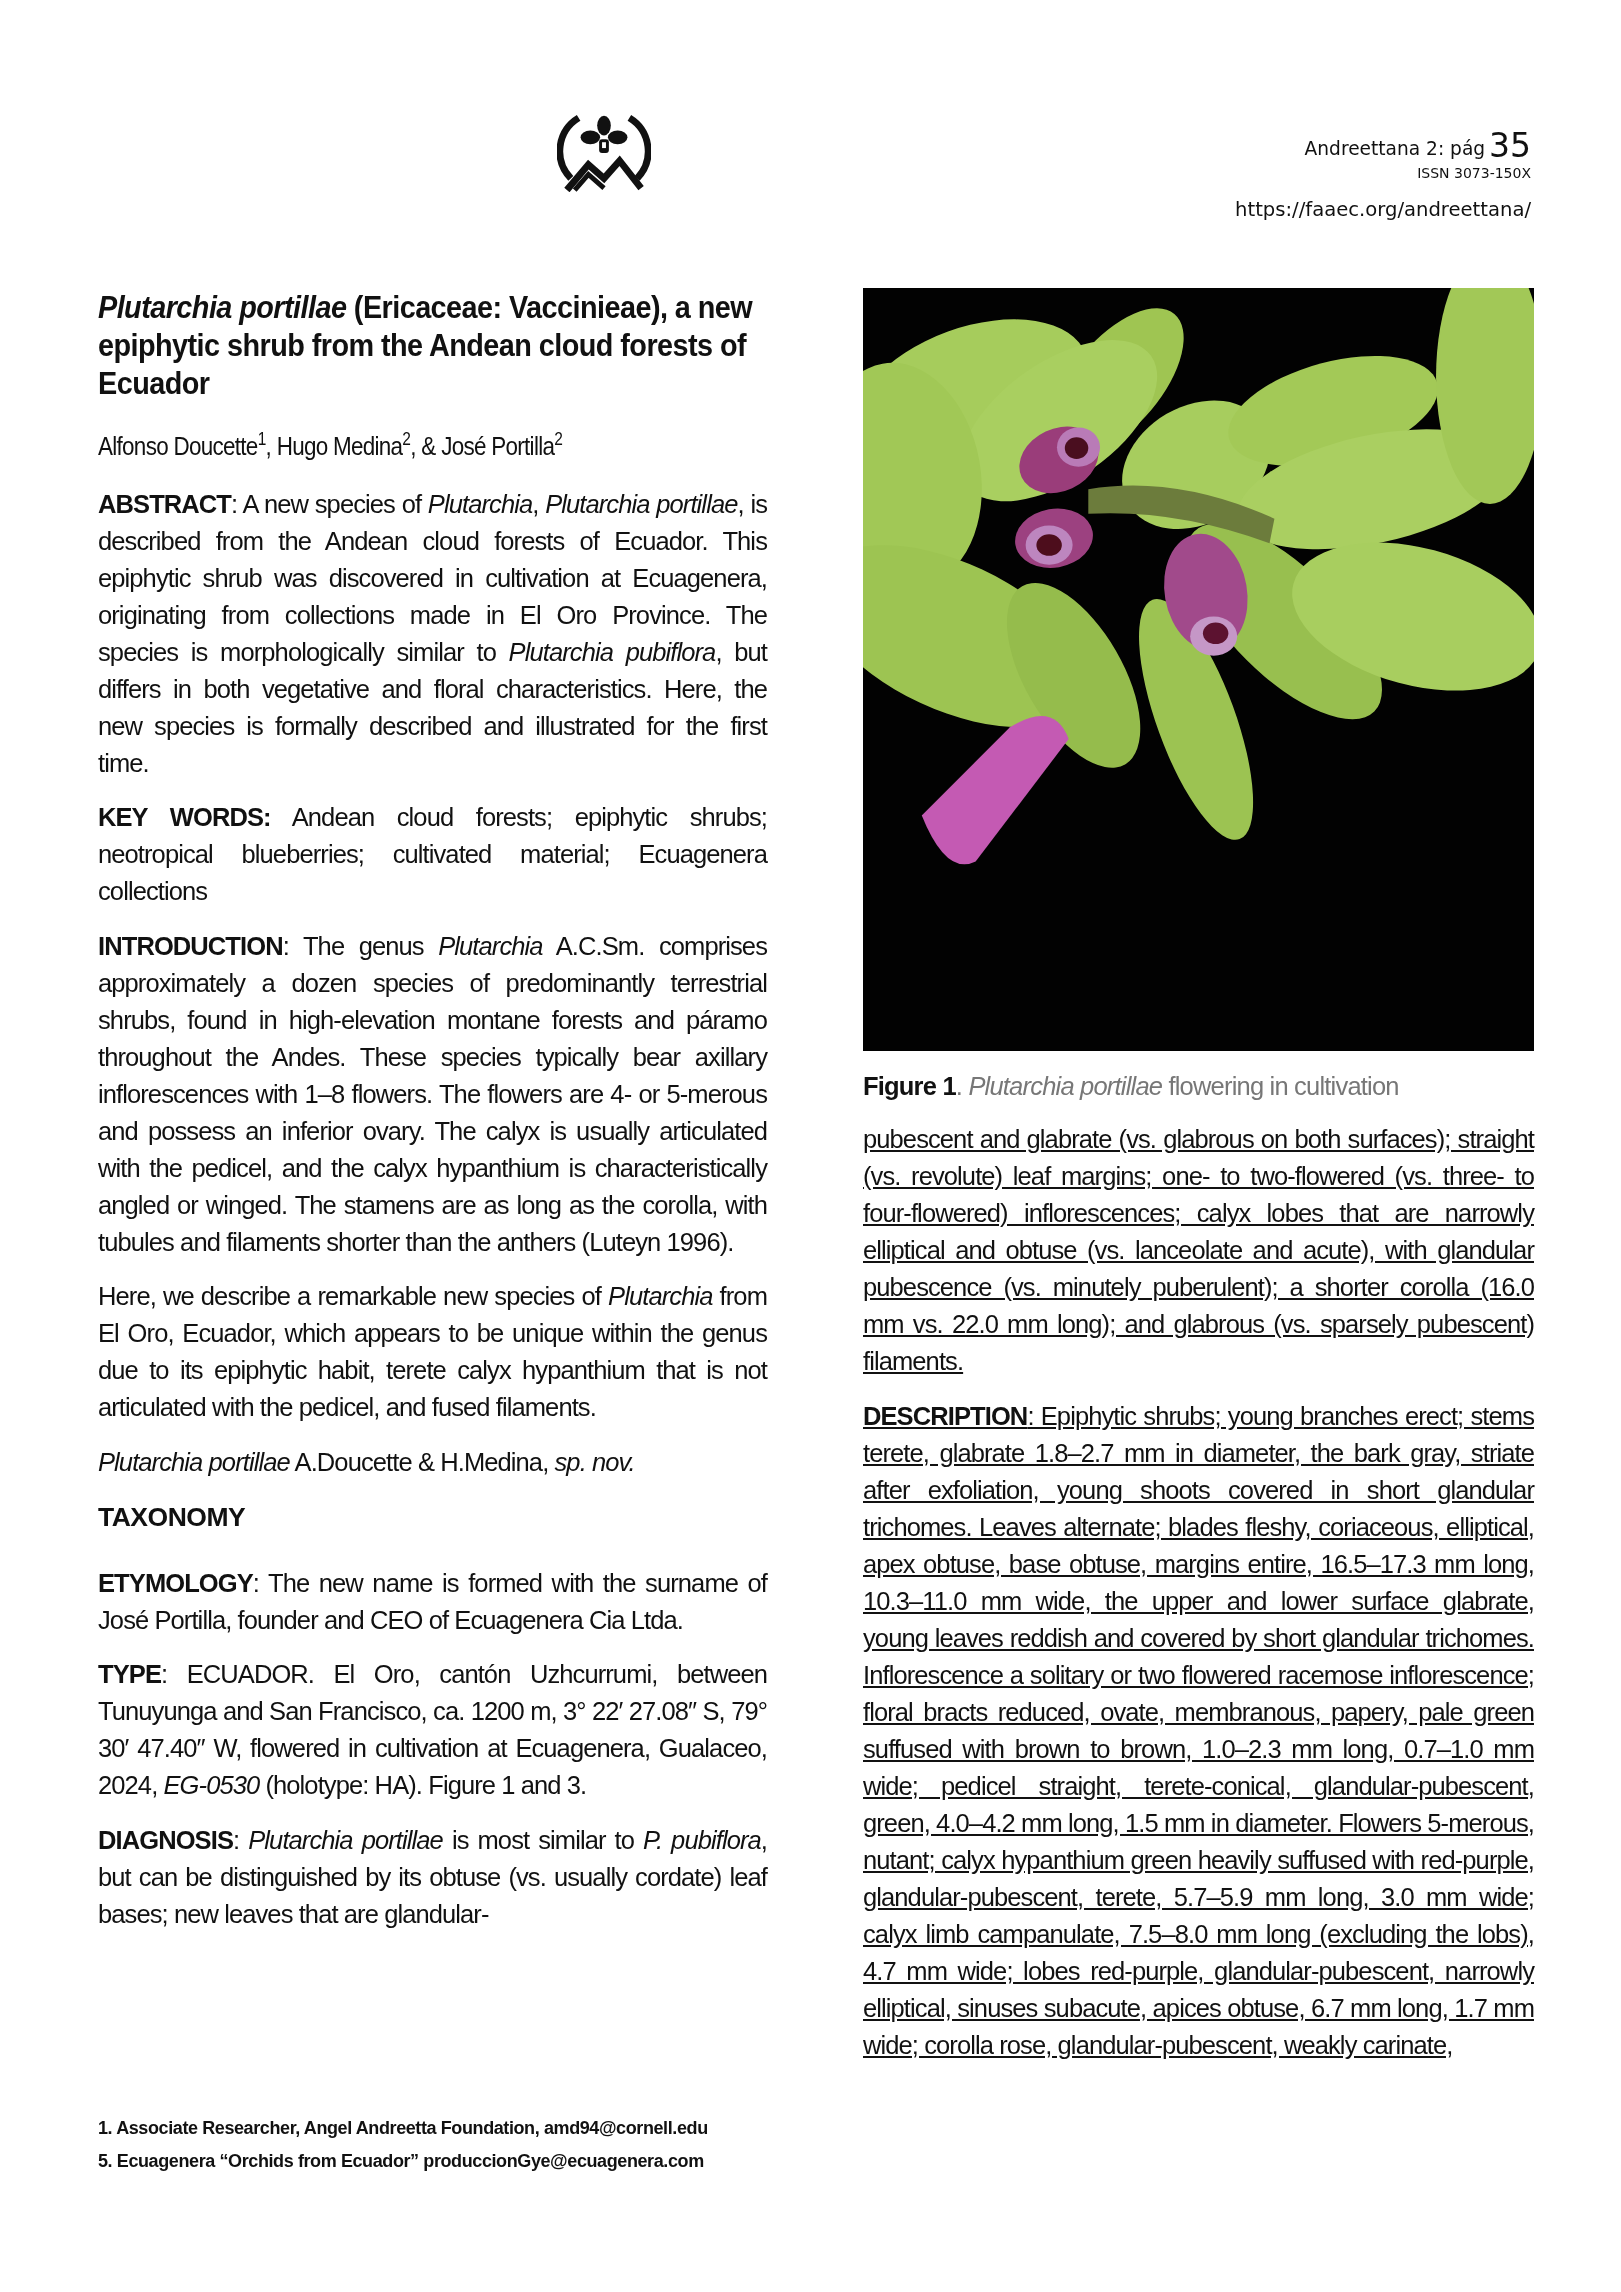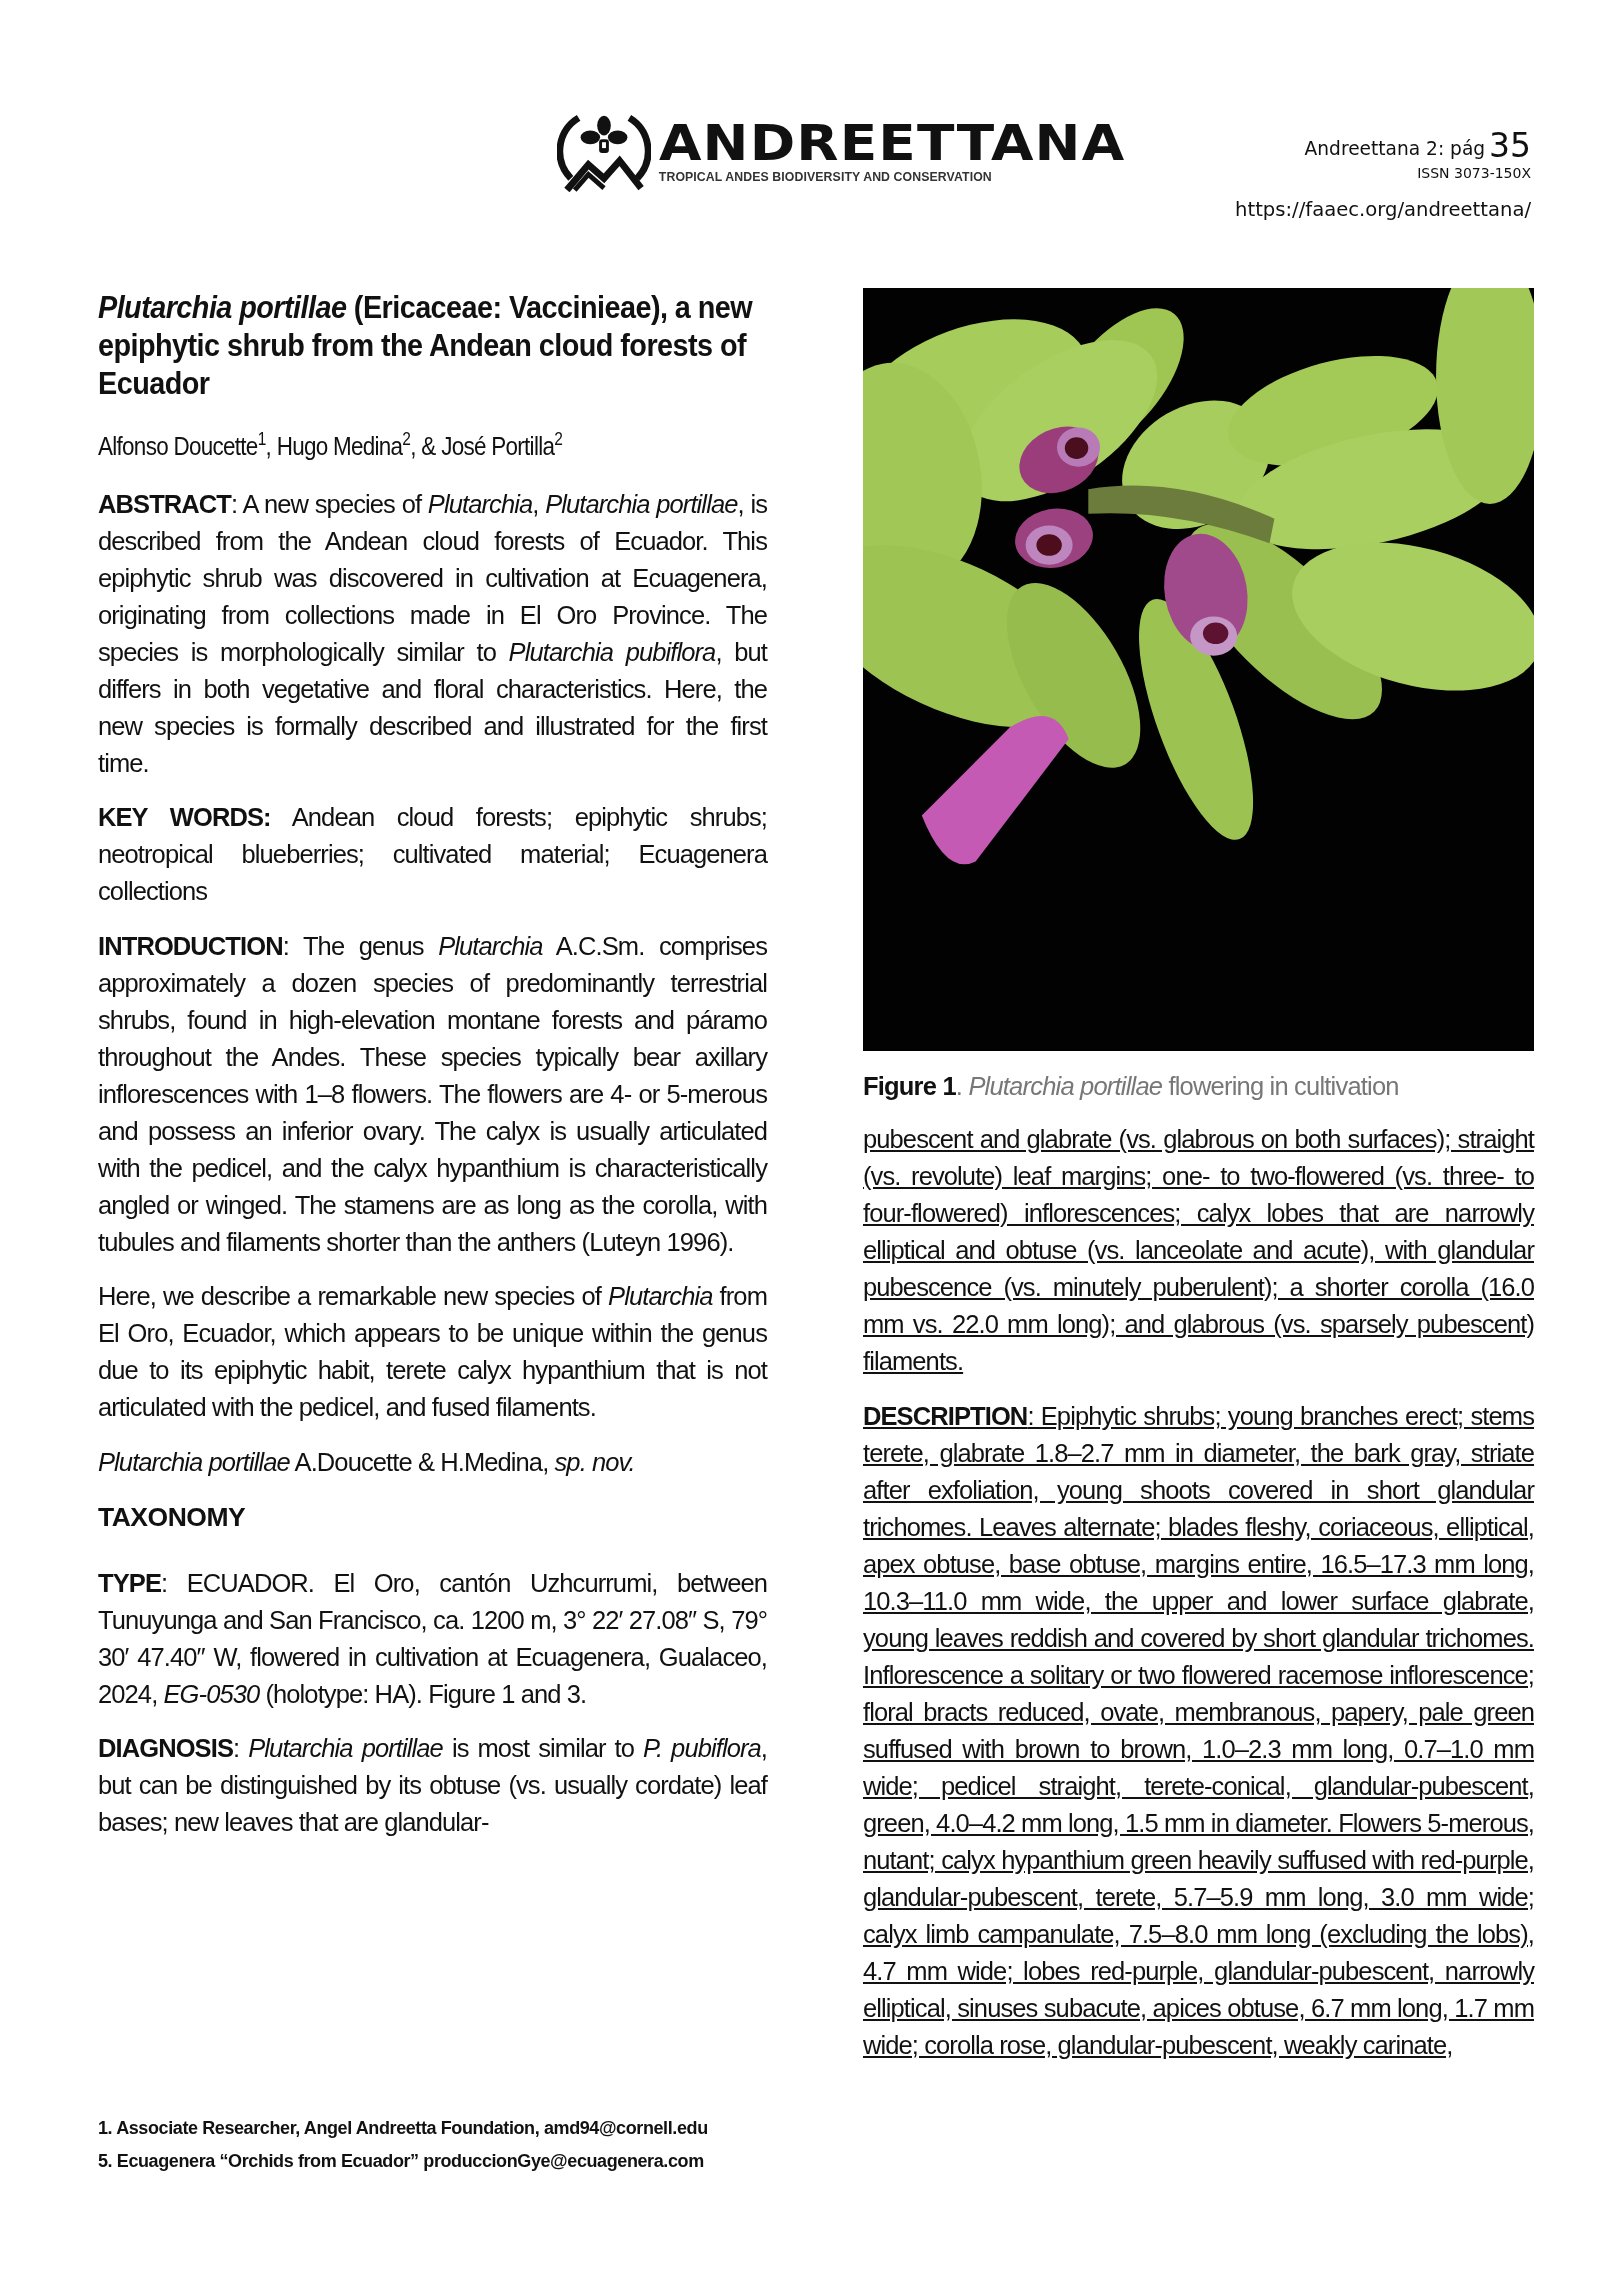--- a/index.html
+++ b/index.html
@@ -50,24 +50,20 @@
     <path d="M22 8 A40 40 0 0 0 14 70" fill="none" stroke="#111" stroke-width="7"></path>
     <path d="M74 8 A40 40 0 0 1 82 70" fill="none" stroke="#111" stroke-width="7"></path>
     <polyline points="10,82 32,56 48,70 64,52 86,80" fill="none" stroke="#111" stroke-width="7" stroke-linejoin="miter"></polyline>
     <polyline points="18,82 32,66 48,80" fill="none" stroke="#111" stroke-width="5"></polyline>
     <ellipse cx="48" cy="16" rx="7" ry="10" fill="#111"></ellipse>
     <ellipse cx="34" cy="28" rx="10" ry="7" fill="#111"></ellipse>
     <ellipse cx="62" cy="28" rx="10" ry="7" fill="#111"></ellipse>
     <rect x="43" y="30" width="10" height="14" rx="3" fill="#111"></rect>
     <rect x="46" y="33" width="4" height="6" fill="#fff"></rect>
   </svg>
-  <div class="logo-text">
-    <div class="logo-title">ANDREETTANA</div>
-    <div class="logo-sub">TROPICAL ANDES BIODIVERSITY AND CONSERVATION</div>
-  </div>
 </div>
 
 <div class="meta">
   <div class="meta-line1">
     <span>Andreettana 2: pág</span><span class="meta-page">35</span>
   </div>
   <div class="meta-issn">ISSN 3073-150X</div>
   <div class="meta-url">https://faaec.org/andreettana/</div>
 </div>
 
@@ -83,20 +79,21 @@
   <p class="para"><b>KEY WORDS:</b><span> Andean cloud forests; epiphytic shrubs; neotropical blueberries; cultivated material; Ecuagenera collections</span></p>
 
   <p class="para"><b>INTRODUCTION</b><span>: The genus </span><i>Plutarchia</i><span> A.C.Sm. comprises approximately a dozen species of predominantly terrestrial shrubs, found in high-elevation montane forests and páramo throughout the Andes. These species typically bear axillary inflorescences with 1–8 flowers. The flowers are 4- or 5-merous and possess an inferior ovary. The calyx is usually articulated with the pedicel, and the calyx hypanthium is characteristically angled or winged. The stamens are as long as the corolla, with tubules and filaments shorter than the anthers (Luteyn 1996).</span></p>
 
   <p class="para"><span>Here, we describe a remarkable new species of </span><i>Plutarchia</i><span> from El Oro, Ecuador, which appears to be unique within the genus due to its epiphytic habit, terete calyx hypanthium that is not articulated with the pedicel, and fused filaments.</span></p>
 
   <p class="para"><i>Plutarchia portillae</i><span> A.Doucette &amp; H.Medina, </span><i>sp. nov.</i></p>
 
   <p class="para head">TAXONOMY</p>
 
+  <p class="para"><b>ETYMOLOGY</b><span>: The new name is formed with the surname of José Portilla, founder and CEO of Ecuagenera Cia Ltda.</span></p>
 
   <p class="para"><b>TYPE</b><span>: ECUADOR. El Oro, cantón Uzhcurrumi, between Tunuyunga and San Francisco, ca. 1200 m, 3° 22′ 27.08″ S, 79° 30′ 47.40″ W, flowered in cultivation at Ecuagenera, Gualaceo, 2024, </span><i>EG-0530</i><span> (holotype: HA). Figure 1 and 3.</span></p>
 
   <p class="para"><b>DIAGNOSIS</b><span>: </span><i>Plutarchia portillae</i><span> is most similar to </span><i>P. pubiflora</i><span>, but can be distinguished by its obtuse (vs. usually cordate) leaf bases; new leaves that are glandular-</span></p>
 </div>
 
 <div class="footnotes">
   <div>1. Associate Researcher, Angel Andreetta Foundation, amd94@cornell.edu</div>
   <div>5. Ecuagenera “Orchids from Ecuador” produccionGye@ecuagenera.com</div>
 </div>

